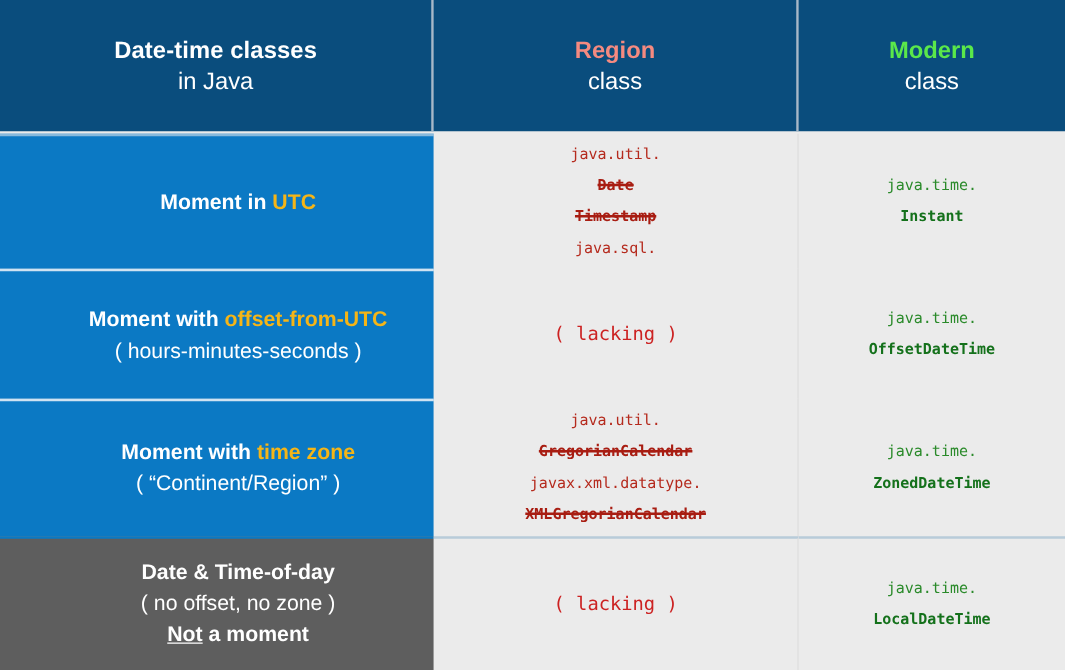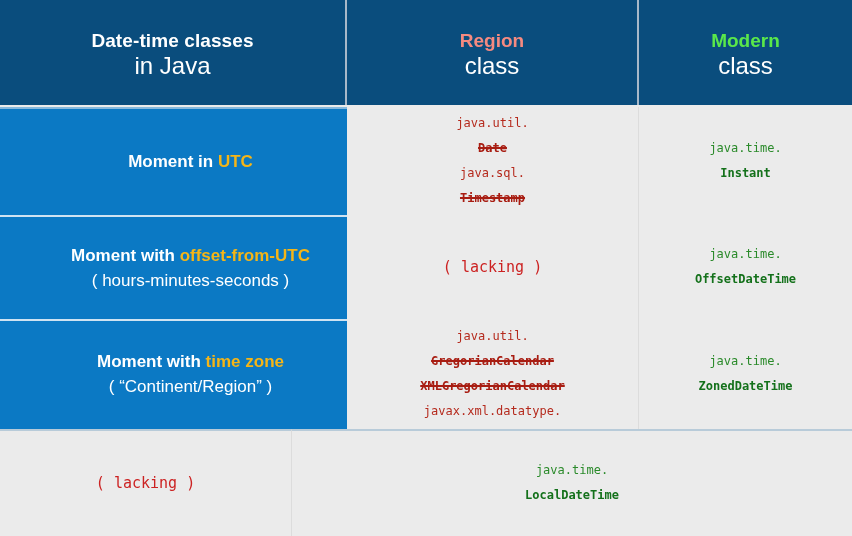--- a/index.html
+++ b/index.html
@@ -79,21 +79,21 @@
   .header-row .cell-legacy { border-right: 2px solid #a8b8c8; }
 
   .hdr-line1 {
     font-size: 19px;
     font-weight: bold;
     line-height: 25px;
     color: #ffffff;
     letter-spacing: 0.1px;
   }
   .hdr-line2 {
-    font-size: 24px;
+    font-size: 19px;
     font-weight: normal;
     line-height: 25px;
     color: #ffffff;
   }
   .hdr-legacy-word { color: #f58a80; font-weight: bold; font-size: 19px; line-height: 25px; }
   .hdr-modern-word { color: #5ae84a; font-weight: bold; font-size: 19px; line-height: 25px; }
 
   
   .body-row { position: relative; }
   .body-row .cell-label { background: #0b79c4; padding-left: 34px; }
@@ -179,22 +179,22 @@
     </div>
   </div>
 
   <div class="row body-row r1">
     <div class="cell-label">
       <div class="lbl-l1"><span>Moment in </span><span class="hl-gold">UTC</span></div>
     </div>
     <div class="cell-legacy">
       <div class="code pkg-legacy">java.util.</div>
       <div class="code cls-legacy">Date</div>
+      <div class="code cls-legacy">Timestamp</div>
       <div class="code pkg-legacy">java.sql.</div>
-      <div class="code cls-legacy">Timestamp</div>
     </div>
     <div class="cell-modern">
       <div class="code pkg-modern">java.time.</div>
       <div class="code cls-modern">Instant</div>
     </div>
   </div>
 
   <div class="row body-row r2">
     <div class="cell-label">
       <div class="lbl-l1"><span>Moment with </span><span class="hl-gold">offset-from-UTC</span></div>
@@ -210,30 +210,35 @@
   </div>
 
   <div class="row body-row r3">
     <div class="cell-label">
       <div class="lbl-l1"><span>Moment with </span><span class="hl-gold">time zone</span></div>
       <div class="lbl-l2">( “Continent/Region” )</div>
     </div>
     <div class="cell-legacy">
       <div class="code pkg-legacy">java.util.</div>
       <div class="code cls-legacy">GregorianCalendar</div>
+      <div class="code pkg-legacy">javax.xml.datatype.</div>
       <div class="code cls-legacy">XMLGregorianCalendar</div>
-      <div class="code pkg-legacy">javax.xml.datatype.</div>
     </div>
     <div class="cell-modern">
       <div class="code pkg-modern">java.time.</div>
       <div class="code cls-modern">ZonedDateTime</div>
     </div>
   </div>
 
   <div class="row body-row r4">
+    <div class="cell-label">
+      <div class="lbl-l1">Date &amp; Time-of-day</div>
+      <div class="lbl-l2">( no offset, no zone )</div>
+      <div class="lbl-l3"><span class="u-not">Not</span><span> a moment</span></div>
+    </div>
     <div class="cell-legacy">
       <div class="lacking">( lacking )</div>
     </div>
     <div class="cell-modern">
       <div class="code pkg-modern">java.time.</div>
       <div class="code cls-modern">LocalDateTime</div>
     </div>
   </div>
 
 </div>

